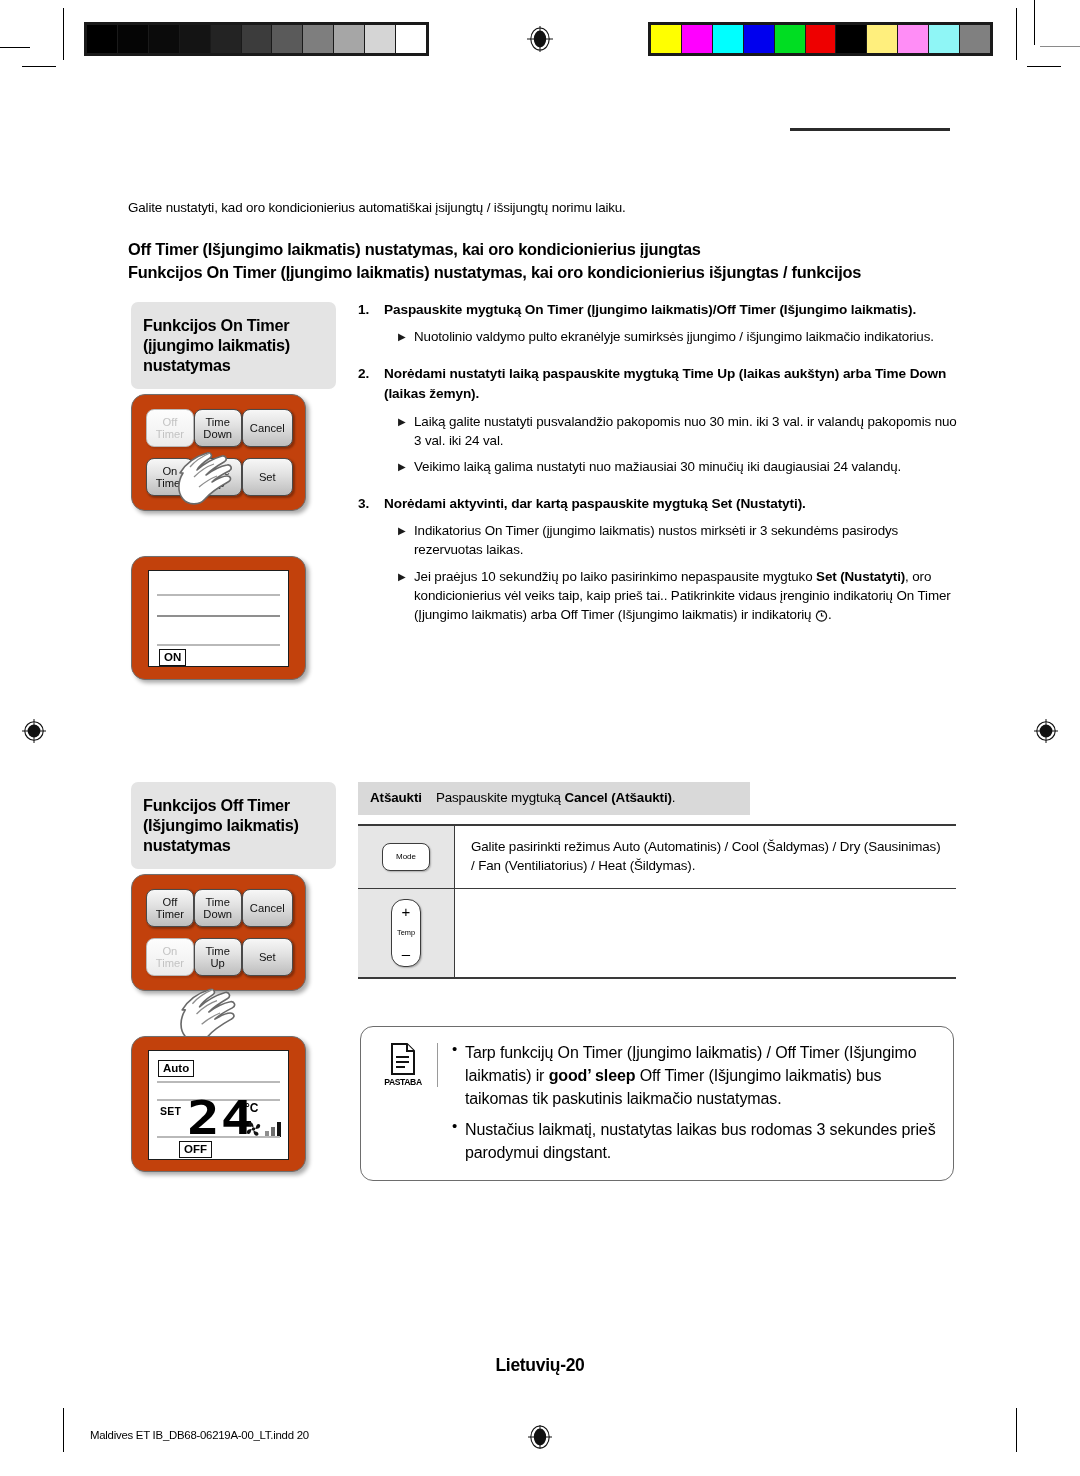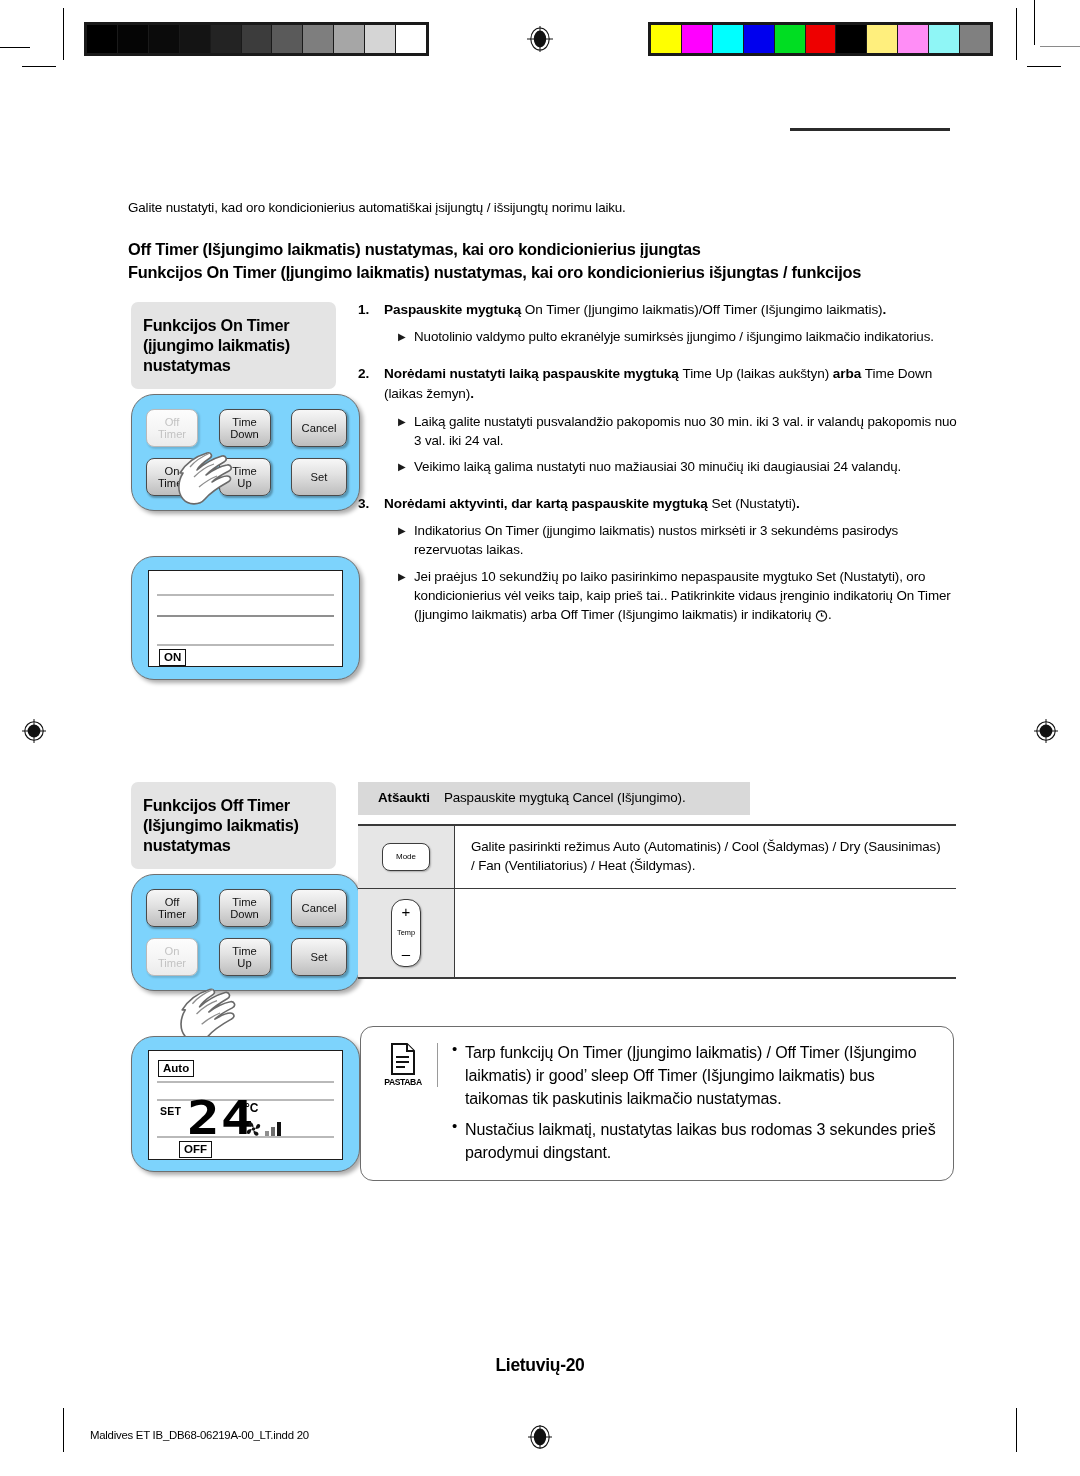--- a/index.html
+++ b/index.html
@@ -46,22 +46,22 @@
   }
 
   
   .sec-label{
     position:absolute;left:131px;width:205px;
     background:#e4e4e4;border-radius:7px;
     padding:13px 14px 14px 12px;box-sizing:border-box;
     font-size:16.3px;font-weight:bold;line-height:1.23;letter-spacing:-0.3px;
   }
   .panel{
-    position:absolute;left:131px;width:229px;
-    background:#7dd3fc;border:1.6px solid #6f6f6f;border-radius:23px;
+    position:absolute;left:131px;width:175px;
+    background:#c2410c;border:1.6px solid #6f6f6f;border-radius:14px;
     box-shadow:3px 3px 4px rgba(0,0,0,.33);
     box-sizing:border-box;
   }
   .keypad{padding:14px 12px 14px 14px;}
   .keyrow{display:flex;justify-content:space-between;}
   .keyrow+.keyrow{margin-top:11px;}
   .key{
     width:52px;height:38px;border:1.6px solid #4a4a4a;border-radius:8px;
     background:linear-gradient(180deg,#f7f7f7 0%,#e2e2e2 42%,#bdbdbd 100%);
     box-shadow:1.5px 1.5px 2px rgba(0,0,0,.30);
@@ -107,26 +107,26 @@
   .steps{position:absolute;left:358px;top:300px;width:600px;}
   .step{display:flex;margin-bottom:2px;}
   .step-num{width:26px;flex:0 0 26px;font-size:13.6px;font-weight:bold;line-height:1.5;}
   .step-txt{flex:1;font-size:13.6px;font-weight:bold;line-height:1.5;letter-spacing:-0.1px;}
   .bullets{margin:7px 0 17px 40px;}
   .bul{display:flex;margin-bottom:7px;}
   .bul-mark{
     width:16px;flex:0 0 16px;font-size:10px;line-height:1.95;color:#1a1a1a;
   }
   .bul-txt{flex:1;font-size:13.4px;line-height:1.44;letter-spacing:-0.12px;font-weight:normal;}
-  b{font-weight:normal;}
+  b{font-weight:bold;}
 
   
   .cancel-strip{
     position:absolute;left:358px;top:782px;width:392px;
-    background:#d9d9d9;padding:7px 20px 8px;box-sizing:border-box;
+    background:#d9d9d9;padding:7px 12px 8px;box-sizing:border-box;
     font-size:13.4px;line-height:1.35;letter-spacing:-0.12px;
     display:flex;gap:14px;
   }
   .cancel-strip .lead{font-weight:bold;white-space:nowrap;}
 
   
   .opt-table{
     position:absolute;left:358px;top:824px;width:598px;
     border-top:2.4px solid #3a3a3a;border-bottom:2.4px solid #3a3a3a;
     box-sizing:border-box;background:#fff;
@@ -417,21 +417,21 @@
                   <path d="M6.5 4.1V7H8.6" fill="none" stroke="#111" stroke-width="1.2"></path>
                   <path d="M3.1 1.9l1.4 1.2M9.9 1.9L8.5 3.1" stroke="#111" stroke-width="1.1"></path>
                 </svg></span>.</div>
           </div>
         </div>
       </div>
     </div>
 
   <div class="cancel-strip">
     <span class="lead">Atšaukti</span>
-    <span id="cancel-text">Paspauskite mygtuką <b>Cancel (Išjungimo)</b>.</span>
+    <span id="cancel-text">Paspauskite mygtuką <b>Cancel (Atšaukti)</b>.</span>
   </div>
 
   <div class="opt-table">
 
     <div class="opt-row">
       <div class="opt-ico">
         <div class="btn-mode">
           <span>Mode</span>
         </div>
       </div>

